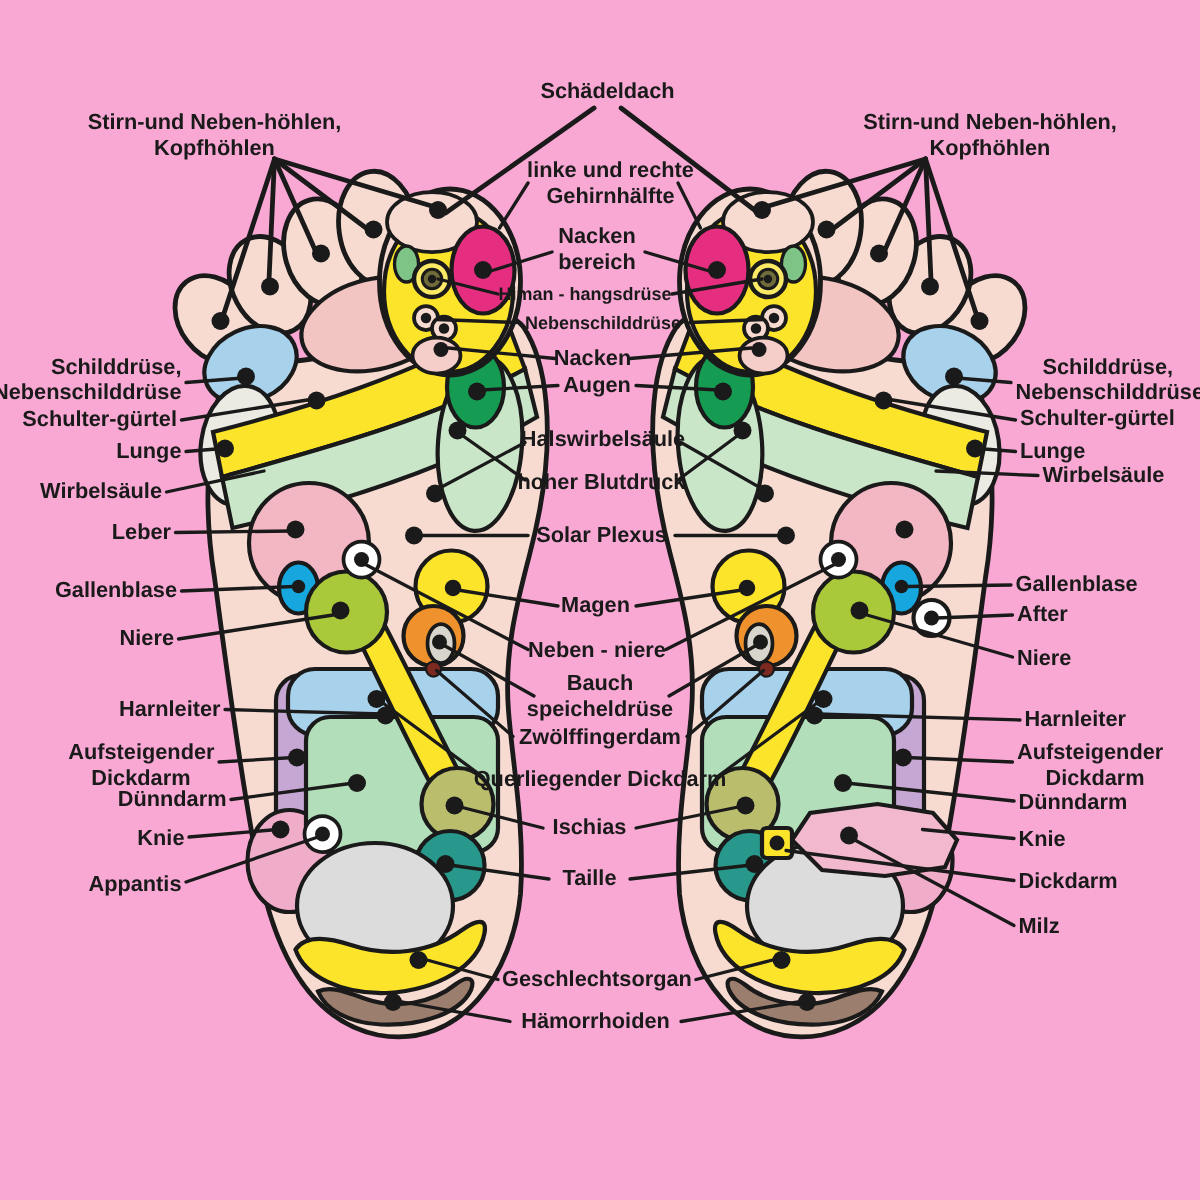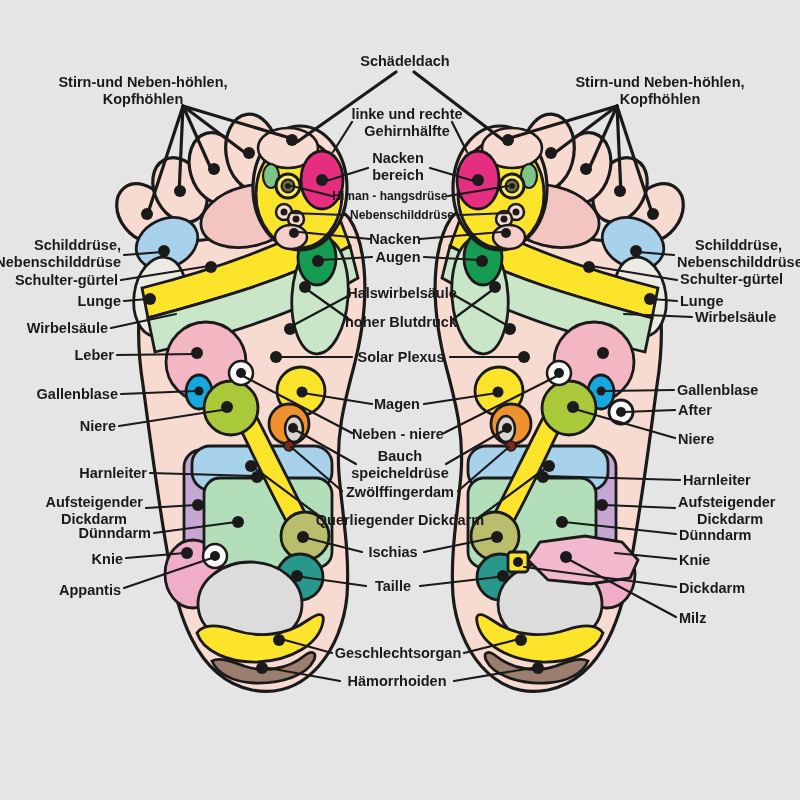--- a/index.html
+++ b/index.html
@@ -1,16 +1,16 @@
 <!DOCTYPE html>
 <html><head>
 <meta charset="utf-8">
 <style>
   html,body{margin:0;padding:0;background:#ffffff;}
-  #stage{position:relative;width:800px;height:800px;background:#e5e5e5;overflow:hidden;text-align:center;}
+  #stage{position:relative;width:800px;height:800px;background:#f9a8d4;overflow:hidden;text-align:center;}
   svg{display:block;}
   .lbl{font:700 14.5px "Liberation Sans", sans-serif;fill:#1a1a1a;dominant-baseline:central;}
   .lbl-sm{font:700 12px "Liberation Sans", sans-serif;fill:#1a1a1a;dominant-baseline:central;}
   .ld{stroke:#1a1a1a;stroke-width:2.2;stroke-linecap:round;}
   .fan{stroke:#1a1a1a;stroke-width:3.2;stroke-linecap:round;}
   .zn{stroke:#1a1a1a;stroke-width:2.8;}
   .ot{stroke:#1a1a1a;stroke-width:3.2;}
   .dot{fill:#1a1a1a;stroke:none;}
 </style>
 </head>

